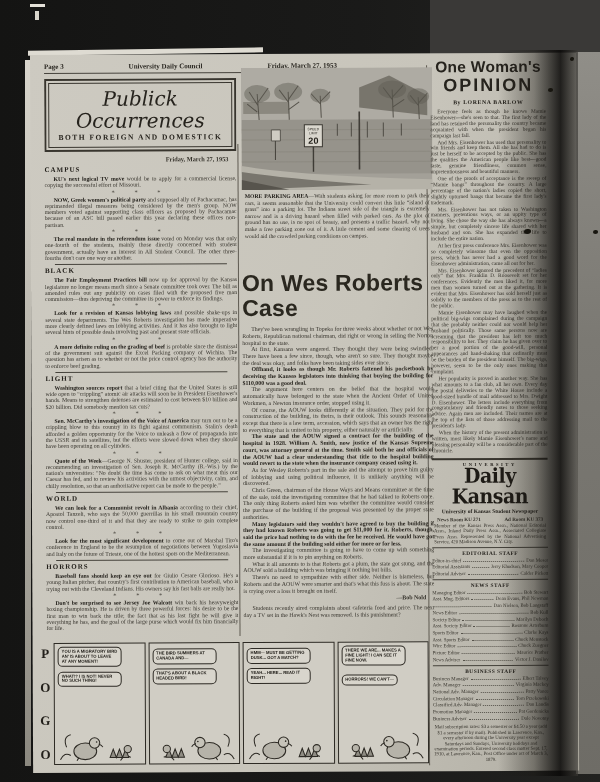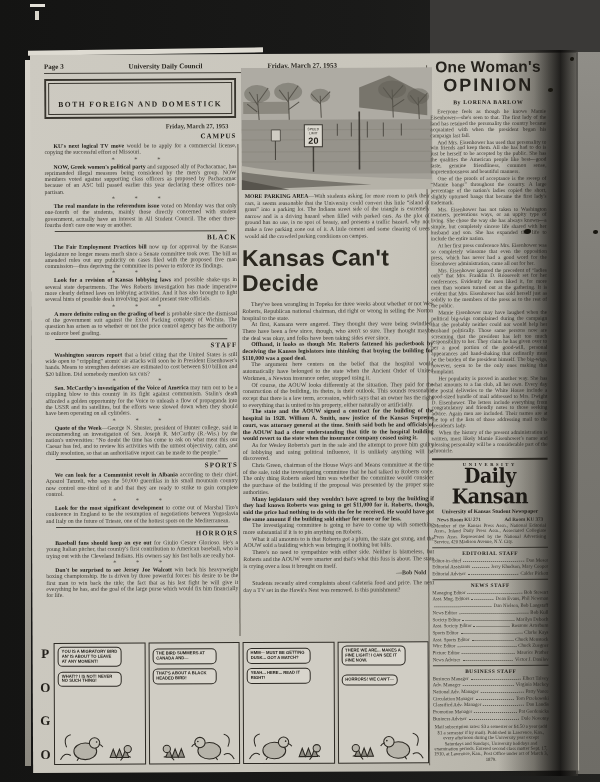--- a/index.html
+++ b/index.html
@@ -26,23 +26,23 @@
   .pg-header .sp{width:26px;}
 
   .vrule-left{position:absolute;left:207px;top:90px;height:492px;border-left:1px solid #5e5a51;}
   .vrule-right{position:absolute;left:396px;top:12px;height:700px;border-left:1px solid #5e5a51;}
 
   
   .col-left{position:absolute;left:14px;top:24px;width:192px;height:560px;overflow:hidden;}
   .occ-box{border:2px solid #38352e;padding:2px;}
   .occ-box-inner{border:1px solid #38352e;padding:4px 2px 5px;text-align:center;}
   .occ-title{font-family:"DejaVu Serif",serif;font-style:italic;font-size:20px;line-height:22px;color:#26231d;}
-  .occ-sub{font-weight:bold;font-size:7.5px;letter-spacing:1.5px;margin-top:12px;color:#26231d;}
+  .occ-sub{font-weight:bold;font-size:7.5px;letter-spacing:1.5px;margin-top:1px;color:#26231d;}
   .occ-date{text-align:right;font-weight:bold;font-size:6.3px;margin:4px 8px 3px 0;}
-  .sec-head{text-align:right;font-weight:bold;font-size:7px;letter-spacing:1px;margin:2px 0 2px;color:#23201b;}
+  .sec-head{text-align:left;font-weight:bold;font-size:7px;letter-spacing:1px;margin:2px 0 2px;color:#23201b;}
   .sec-rule{border-top:1px solid #46433c;margin:3px 10px 0;}
   .occ-item{font-size:5.8px;line-height:6.3px;text-align:justify;text-indent:9px;margin:0 0 1px;}
   .occ-item b{color:#23201b;}
   .stars{text-align:center;font-size:6.5px;line-height:6px;letter-spacing:9px;color:#36332c;margin:1px 0;}
 
   
   .col-mid{position:absolute;left:211px;top:14px;width:191px;height:572px;overflow:hidden;}
   .photo{width:191px;height:122px;display:block;}
   .caption{font-size:5.7px;line-height:6.6px;text-align:justify;margin:3px 3px 0;}
   .caption b{color:#23201b;}
@@ -106,47 +106,48 @@
       <span>Friday, March 27, 1953</span>
       <span class="sp"></span>
     </div>
 
     <div class="vrule-left"></div>
     <div class="vrule-right"></div>
 
     <div class="col-left">
       <div class="occ-box">
         <div class="occ-box-inner">
+          <div class="occ-title">Publick Occurrences</div>
           <div class="occ-sub">BOTH FOREIGN AND DOMESTICK</div>
         </div>
       </div>
       <div class="occ-date">Friday, March 27, 1953</div>
       <div id="occ-sections">
           <div class="sec-head">CAMPUS</div>
           <p class="occ-item"><b>KU's next logical TV move</b> would be to apply for a commercial license, copying the successful effort of Missouri.</p>
           <div class="stars">*  *  *</div>
           <p class="occ-item"><b>NOW, Greek women's political party</b> and supposed ally of Pachacamac, has reprimanded illegal measures being considered by the men's group. NOW members voted against supporting class officers as proposed by Pachacamac because of an ASC bill passed earlier this year declaring these offices non-partisan.</p>
           <div class="stars">*  *  *</div>
           <p class="occ-item"><b>The real mandate in the referendum issue</b> voted on Monday was that only one-fourth of the students, mainly those directly concerned with student government, actually have an interest in All Student Council. The other three-fourths don't care one way or another.</p>
           <div class="sec-rule"></div>
           <div class="sec-head">BLACK</div>
           <p class="occ-item"><b>The Fair Employment Practices bill</b> now up for approval by the Kansas legislature no longer means much since a Senate committee took over. The bill as amended rules out any publicity on cases filed with the proposed five man commission—thus depriving the committee its power to enforce its findings.</p>
           <div class="stars">*  *  *</div>
           <p class="occ-item"><b>Look for a revision of Kansas lobbying laws</b> and possible shake-ups in several state departments. The Wes Roberts investigation has made imperative more clearly defined laws on lobbying activities. And it has also brought to light several hints of possible deals involving past and present state officials.</p>
           <div class="stars">*  *  *</div>
           <p class="occ-item"><b>A more definite ruling on the grading of beef</b> is probable since the dismissal of the government suit against the Excel Packing company of Wichita. The question has arisen as to whether or not the price control agency has the authority to enforce beef grading.</p>
           <div class="sec-rule"></div>
-          <div class="sec-head">STAFF</div>
+          <div class="sec-head">LIGHT</div>
           <p class="occ-item"><b>Washington sources report</b> that a brief citing that the United States is still wide open to “crippling” atomic air attacks will soon be in President Eisenhower's hands. Means to strengthen defenses are estimated to cost between $10 billion and $20 billion. Did somebody mention tax cuts?</p>
           <div class="stars">*  *  *</div>
           <p class="occ-item"><b>Sen. McCarthy's investigation of the Voice of America</b> may turn out to be a crippling blow to this country in its fight against communism. Stalin's death afforded a golden opportunity for the Voice to unleash a flow of propaganda into the USSR and its satellites, but the efforts were slowed down when they should have been operating on all cylinders.</p>
           <div class="stars">*  *  *</div>
           <p class="occ-item"><b>Quote of the Week</b>—George N. Shuster, president of Hunter college, said in recommending an investigation of Sen. Joseph R. McCarthy (R.-Wis.) by the nation's universities: “No doubt the time has come to ask on what meat this our Caesar has fed, and to review his activities with the utmost objectivity, calm, and chilly resolution, so that an authoritative report can be made to the people.”</p>
           <div class="sec-rule"></div>
-          <div class="sec-head">SPORTS</div>
+          <div class="sec-head">WORLD</div>
           <p class="occ-item"><b>We can look for a Communist revolt in Albania</b> according to their chief, Apostol Tanzeli, who says the 50,000 guerrillas in his small mountain country now control one-third of it and that they are ready to strike to gain complete control.</p>
           <div class="stars">*  *  *</div>
           <p class="occ-item"><b>Look for the most significant development</b> to come out of Marshal Tito's conference in England to be the resumption of negotiations between Yugoslavia and Italy on the future of Trieste, one of the hottest spots on the Mediterranean.</p>
           <div class="sec-rule"></div>
           <div class="sec-head">HORRORS</div>
           <p class="occ-item"><b>Baseball fans should keep an eye out</b> for Giulio Cesare Glorioso. He's a young Italian pitcher, that country's first contribution to American baseball, who is trying out with the Cleveland Indians. His owners say his fast balls are really hot.</p>
           <div class="stars">*  *  *</div>
           <p class="occ-item"><b>Don't be surprised to see Jersey Joe Walcott</b> win back his heavyweight boxing championship. He is driven by three powerful forces: his desire to be the first man to win back the title; the fact that as his last fight he will give it everything he has, and the goal of the large purse which would fix him financially for life.</p>
         </div>
     </div>
@@ -187,21 +188,22 @@
           <text x="72" y="62.5" font-size="3.4" text-anchor="middle" fill="#2e2b25" font-family="Liberation Sans, sans-serif">SPEED</text>
           <text x="72" y="66.5" font-size="3.4" text-anchor="middle" fill="#2e2b25" font-family="Liberation Sans, sans-serif">LIMIT</text>
           <text x="72" y="76" font-size="9" font-weight="bold" text-anchor="middle" fill="#26231d" font-family="Liberation Sans, sans-serif">20</text>
         </g>
         <path d="M0,98 Q60,108 191,112 L191,122 L0,122 Z" fill="#b5b2a8"></path>
         <path d="M0,104 Q55,112 130,117 L0,122 Z" fill="#78756d"></path>
         <path d="M0,112 L48,122 L0,122 Z" fill="#57544d"></path>
       </svg>
       <p class="caption"><b>MORE PARKING AREA</b><span>—With students asking for more room to park their cars, it seems reasonable that the University could convert this little “island of grass” into a parking lot. The Indiana street side of the triangle is extremely narrow and is a driving hazard when filled with parked cars. As the plot of ground has no use, is no spot of beauty, and presents a traffic hazard, why not make a free parking zone out of it. A little cement and some clearing of trees would aid the crowded parking conditions on campus.</span></p>
       <h1 class="headline">
-        <span>Kansas Can't Decide</span><br>
+        <br>
+        <span>On Wes Roberts Case</span>
       </h1>
       <div id="article-body">
           <p class="art-p">They've been wrangling in Topeka for three weeks about whether or not Wes Roberts, Republican national chairman, did right or wrong in selling the Norton hospital to the state.</p>
           <p class="art-p">At first, Kansans were angered. They thought they were being swindled. There have been a few since, though, who aren't so sure. They thought maybe the deal was okay, and folks have been taking sides ever since.</p>
           <p class="art-p bold">Offhand, it looks as though Mr. Roberts fattened his pocketbook by deceiving the Kansas legislators into thinking that buying the building for $110,000 was a good deal.</p>
           <p class="art-p">The argument here centers on the belief that the hospital would automatically have belonged to the state when the Ancient Order of United Workmen, a Newton insurance order, stopped using it.</p>
           <p class="art-p">Of course, the AOUW looks differently at the situation. They paid for the construction of the building, its theirs, is their outlook. This sounds reasonable except that there is a law term, accession, which says that an owner has the right to everything that is united to his property, either naturally or artificially.</p>
           <p class="art-p bold">The state and the AOUW signed a contract for the building of the hospital in 1928. William A. Smith, now justice of the Kansas Supreme court, was attorney general at the time. Smith said both he and officials of the AOUW had a clear understanding that title to the hospital building would revert to the state when the insurance company ceased using it.</p>
           <p class="art-p">As for Wesley Roberts's part in the sale and the attempt to prove him guilty of lobbying and using political influence, it is unlikely anything will be discovered.</p>
           <p class="art-p">Chris Green, chairman of the House Ways and Means committee at the time of the sale, told the investigating committee that he had talked to Roberts once. The only thing Roberts asked him was whether the committee would consider the purchase of the building if the proposal was presented by the proper state authorities.</p>

